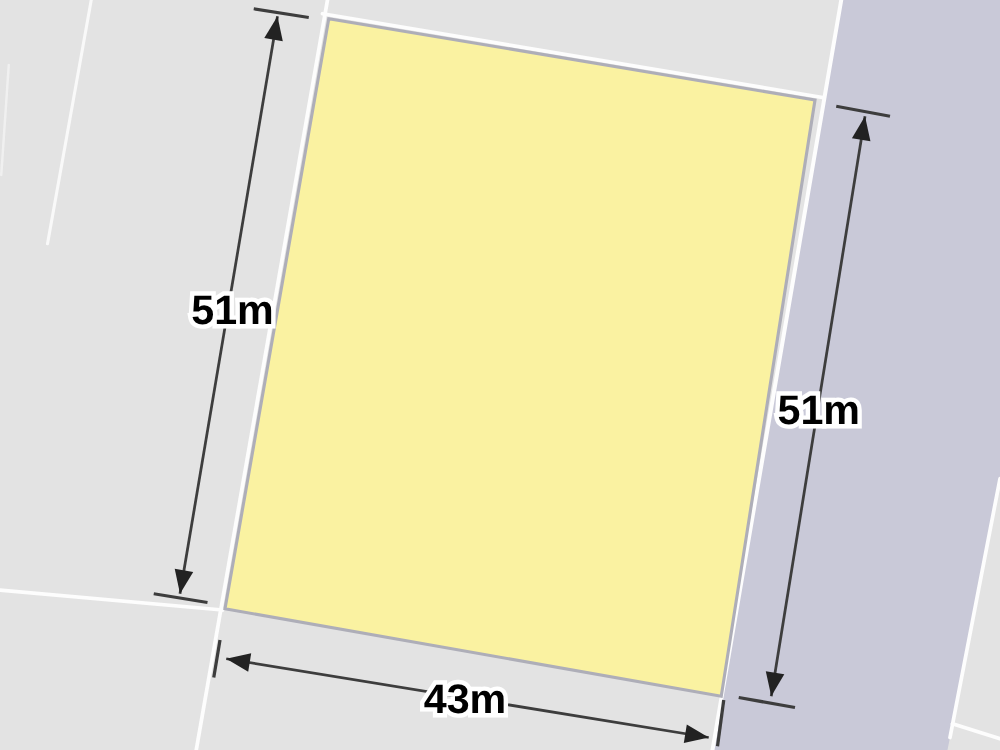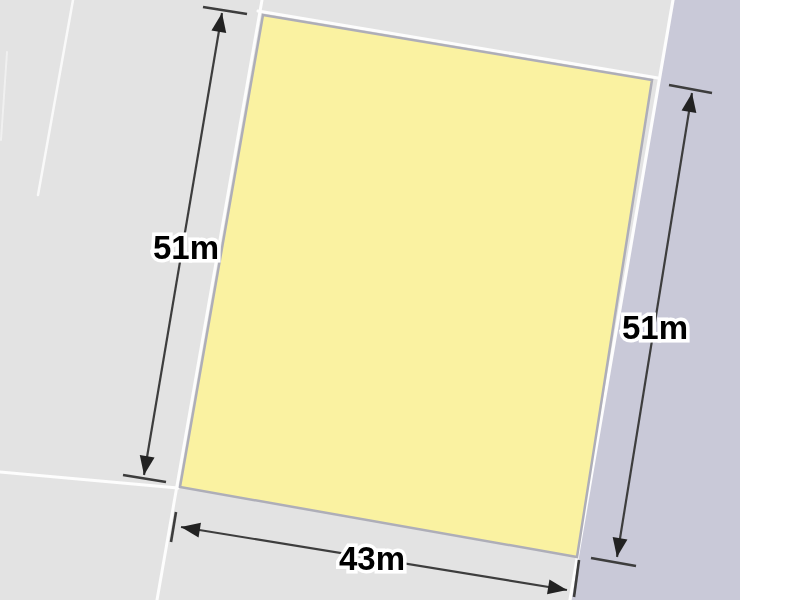--- a/index.html
+++ b/index.html
@@ -1,17 +1,17 @@
 <!DOCTYPE html>
 <html><head>
 <meta charset="utf-8">
 <style>
   html,body{margin:0;padding:0;background:#fff;}
   .stage{
-    position:relative;width:740px;height:600px;overflow:hidden;
+    position:relative;width:800px;height:600px;overflow:hidden;
     font-family:"Liberation Sans",sans-serif;
   }
   svg{display:block;}
   .wline{stroke:#fdfdfd;stroke-linecap:round;fill:none;}
   .parcel{stroke:#aeaeb8;stroke-width:2.5;}
   .dim{stroke:#3d3d3d;stroke-width:2.2;fill:none;stroke-linecap:butt;}
   .cap{stroke:#3d3d3d;stroke-width:2.6;fill:none;stroke-linecap:butt;}
   .arrowhead{fill:#222;stroke:none;}
   .dimlabel{
     font-family:"Liberation Sans",sans-serif;

